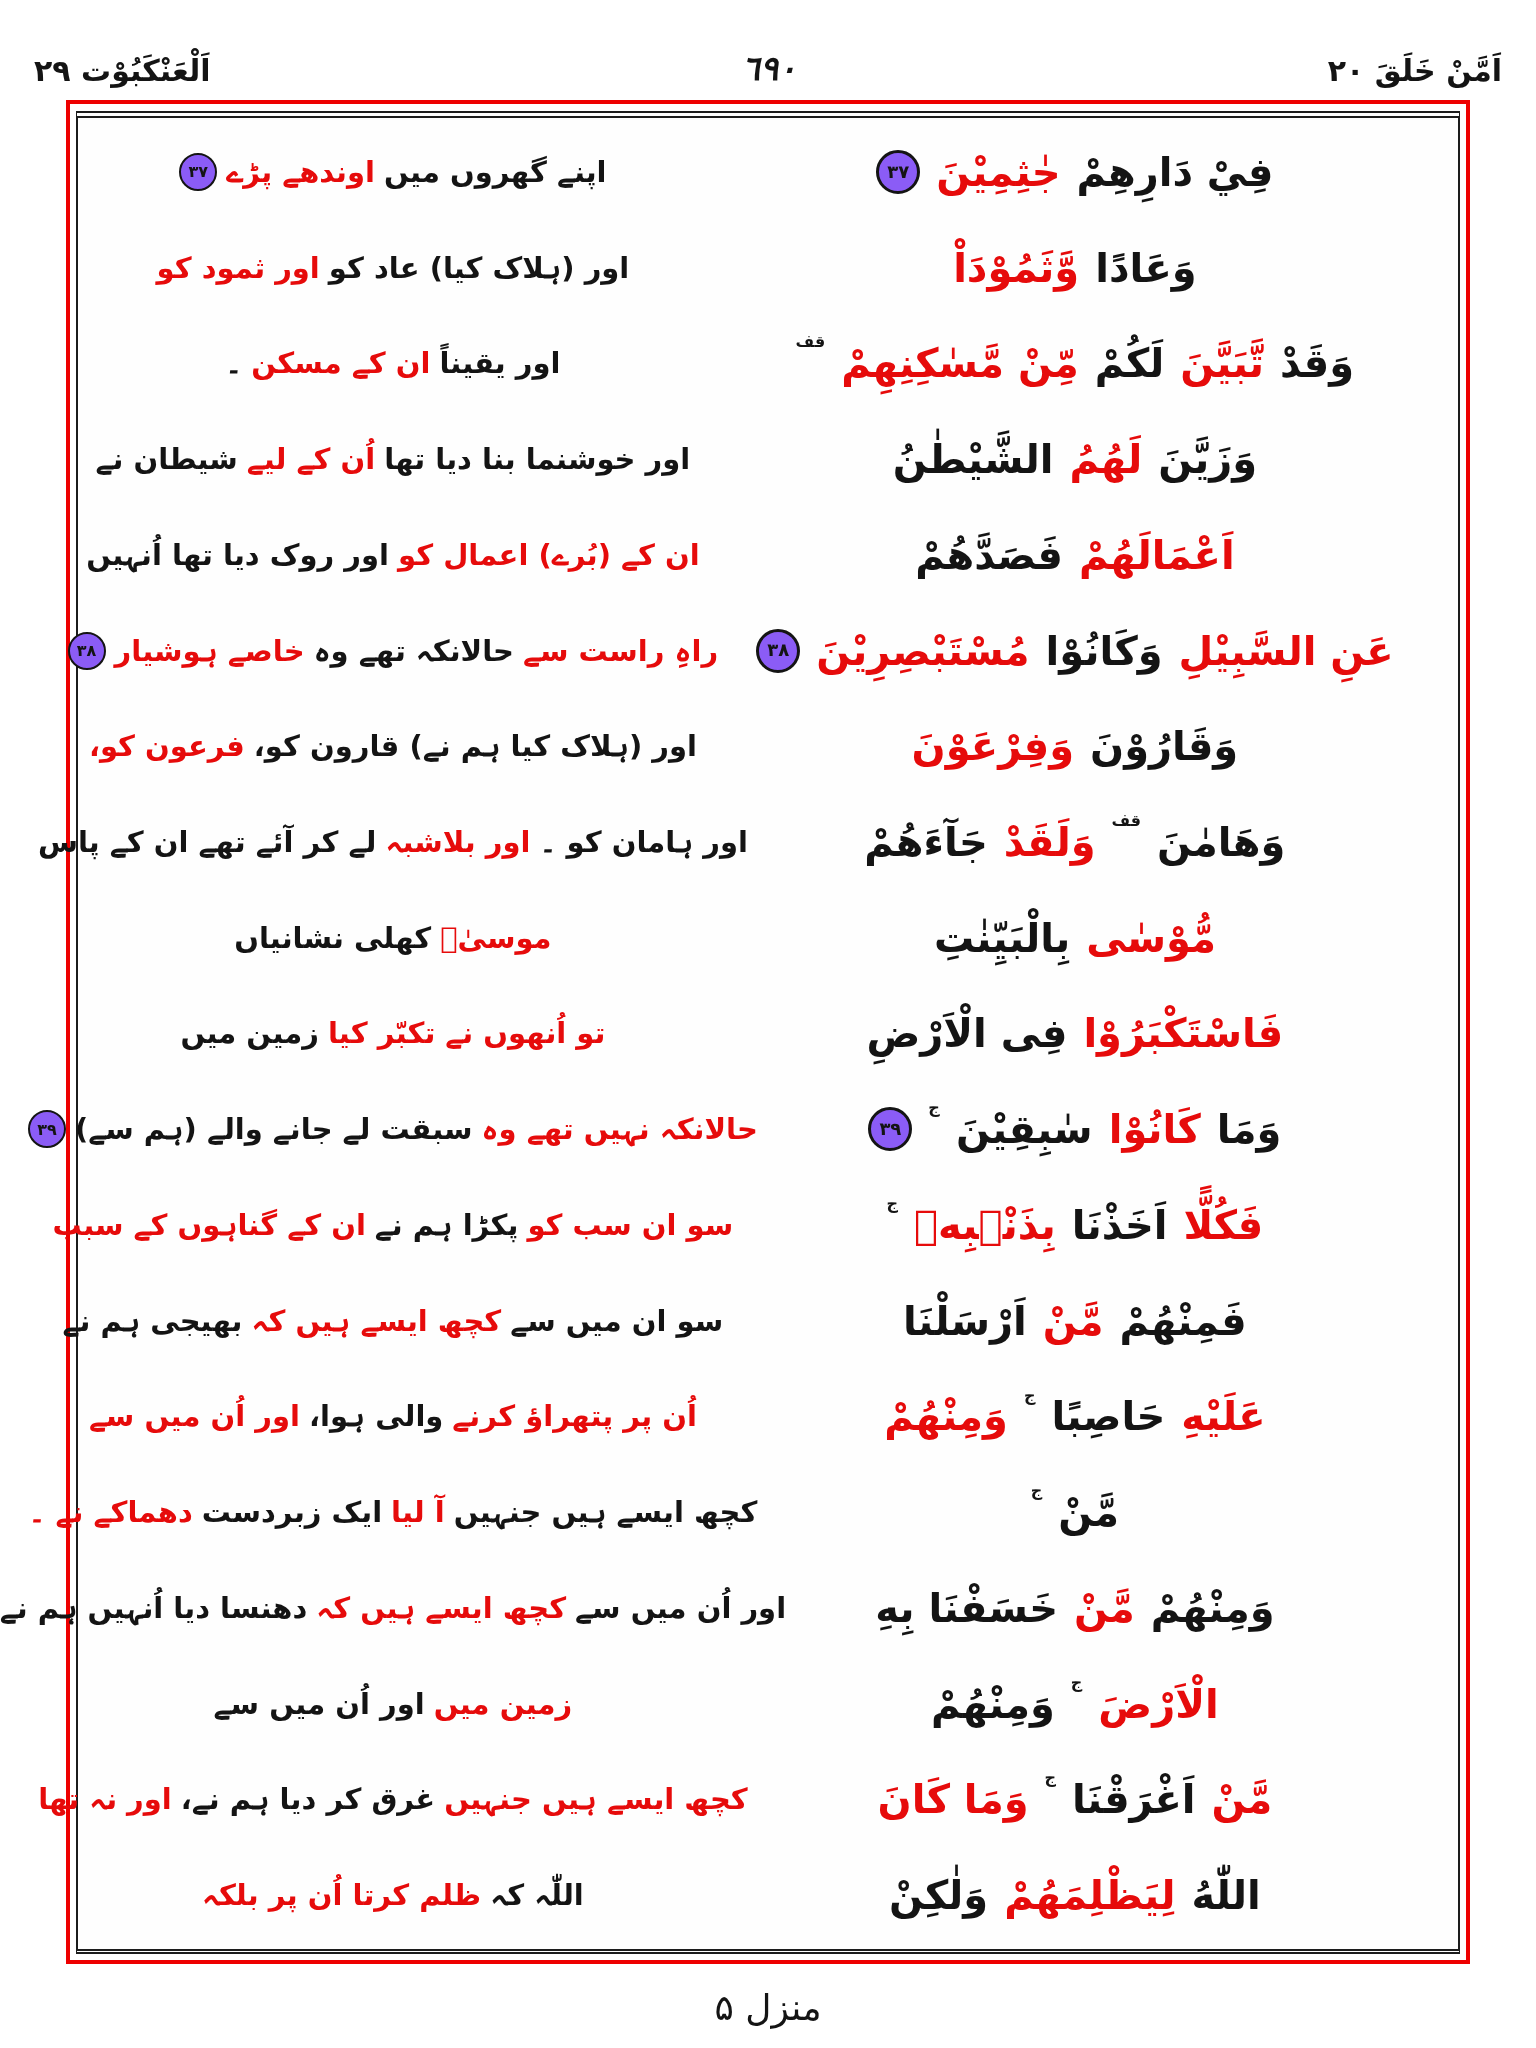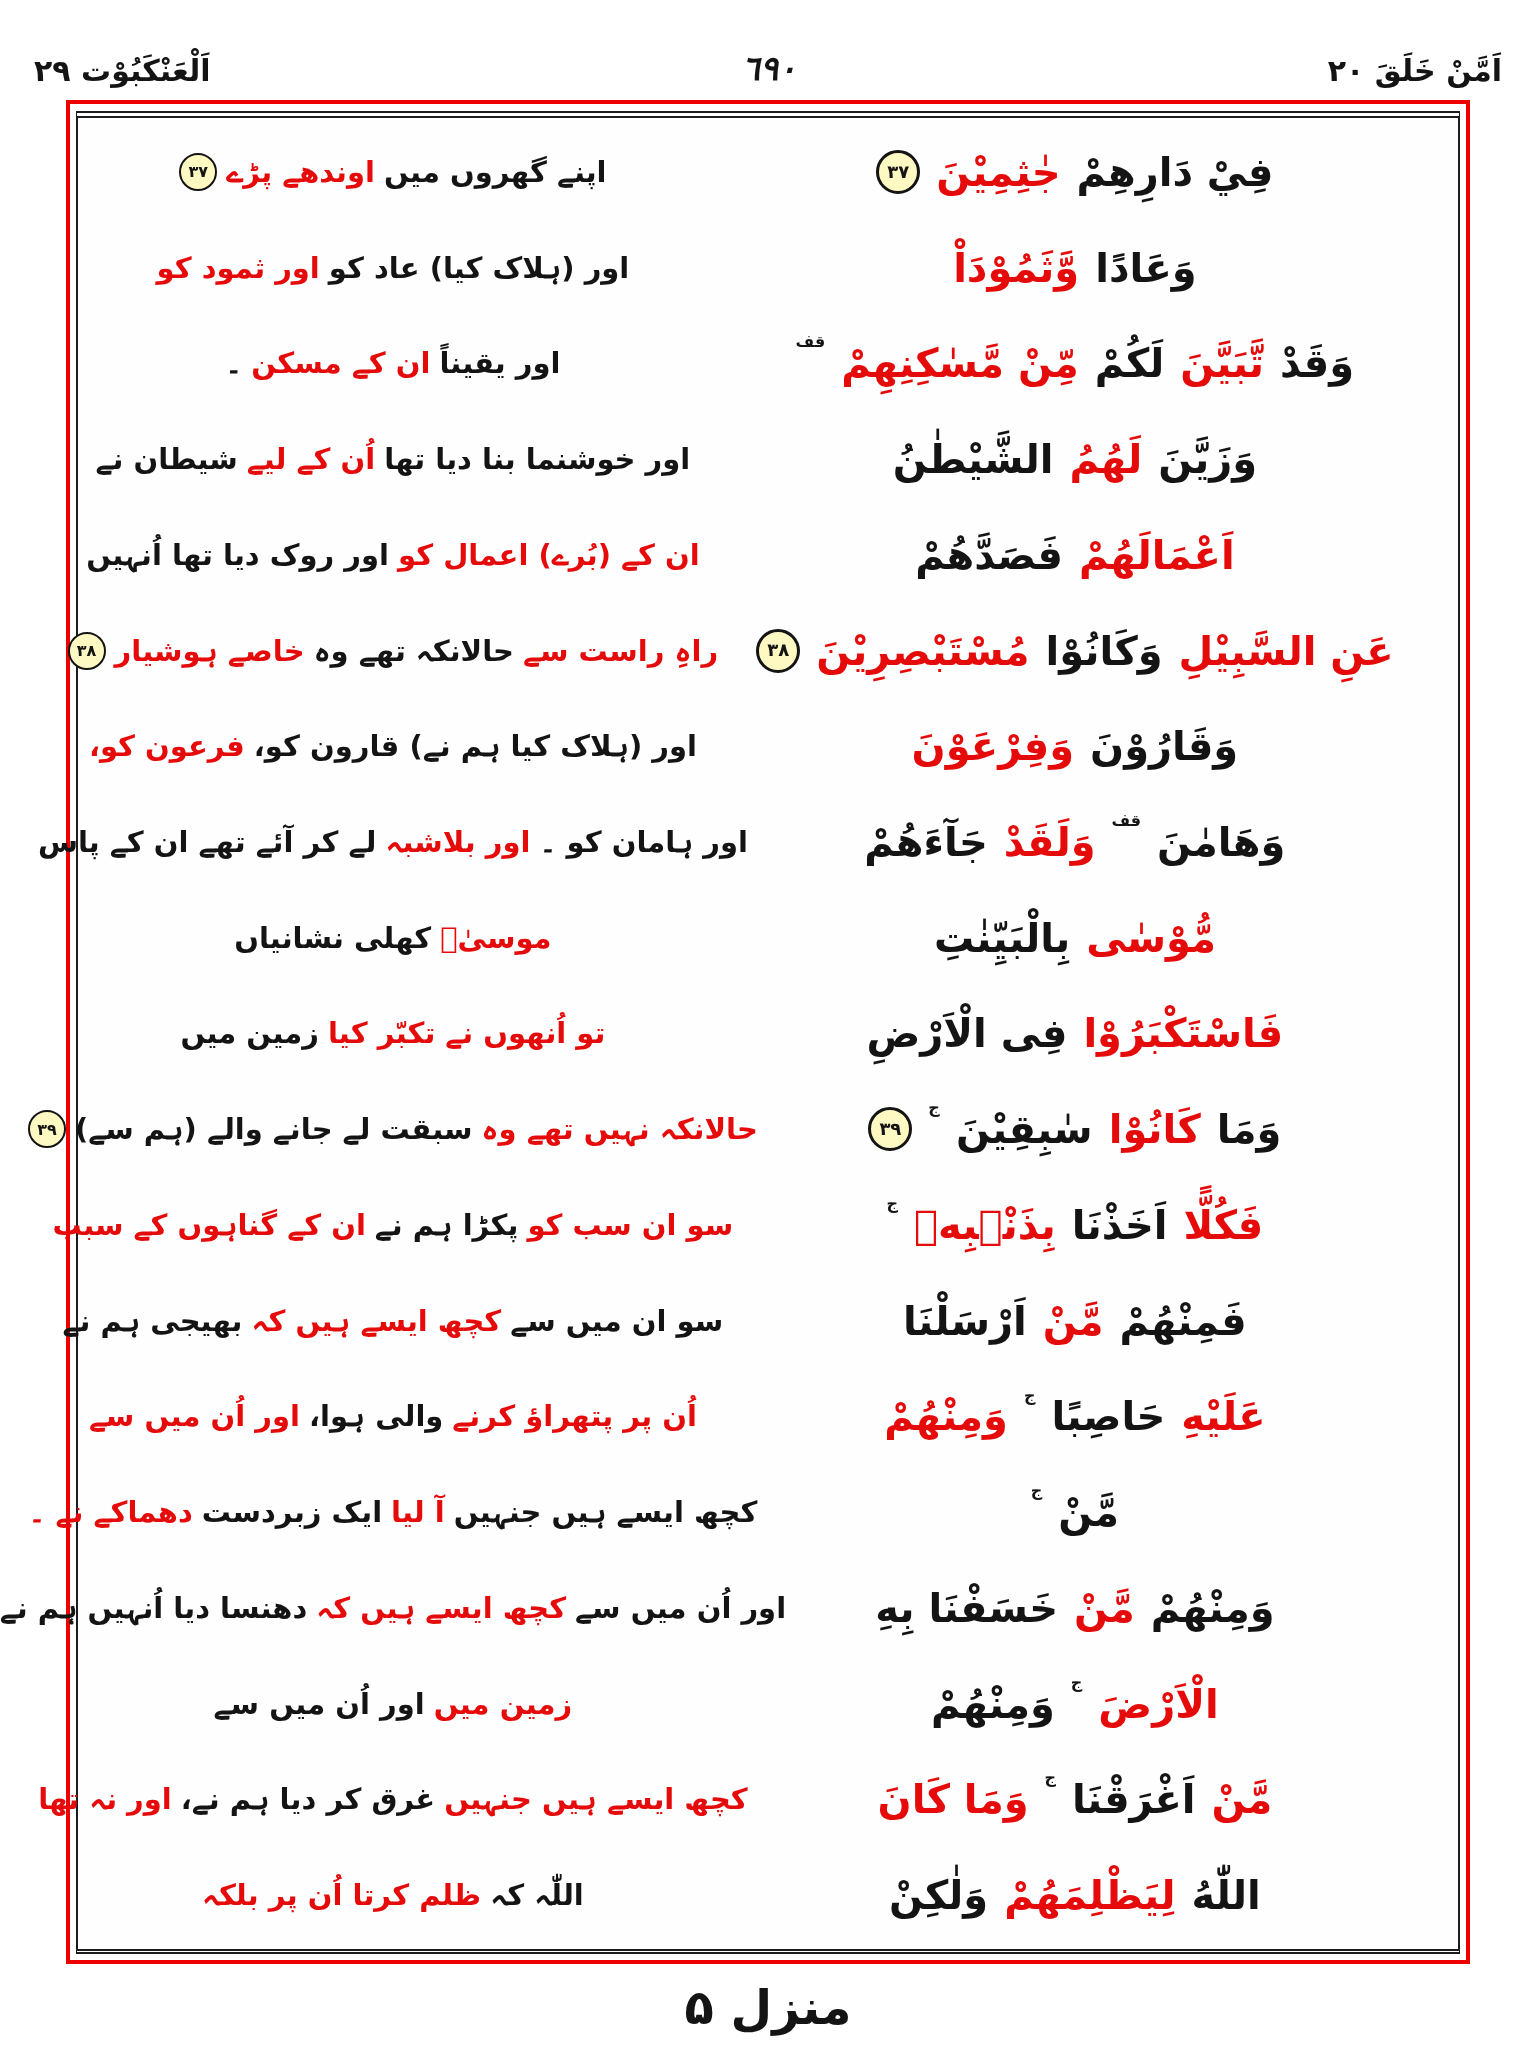--- a/index.html
+++ b/index.html
@@ -51,29 +51,29 @@
   .cell.arabic{width:55%;font-size:40px;font-weight:700;gap:16px;line-height:1.35;}
   .seg{display:inline-block;}
   .seg.red{color:var(--red);text-align:right;}
   .seg.black{color:var(--ink);}
   .seg.small{
     font-size:16px;align-self:flex-start;margin-top:16px;font-weight:700;text-align:right;
   }
   .badge{
     flex:0 0 auto;width:38px;height:38px;border:3px solid var(--ink);
     border-radius:50%;display:flex;align-items:center;justify-content:center;
-    font-size:18px;font-weight:700;color:var(--ink);background:#fef9c3;
+    font-size:18px;font-weight:700;color:var(--ink);background:#8b5cf6;
   }
   .cell.urdu .badge{width:34px;height:34px;font-size:16px;border-width:2.5px;}
 
   
   .footer{
     position:absolute;left:0;right:0;bottom:6px;height:70px;
     display:flex;align-items:center;justify-content:center;
-    font-size:48px;font-weight:700;direction:rtl;
+    font-size:36px;font-weight:400;direction:rtl;
   }
 </style>
 </head>
 <body>
 
 <div class="page">
 
   <div class="header">
     <div class="h-item">اَمَّنْ خَلَقَ ۲۰</div>
     <div class="h-item h-center">٦٩٠</div>

